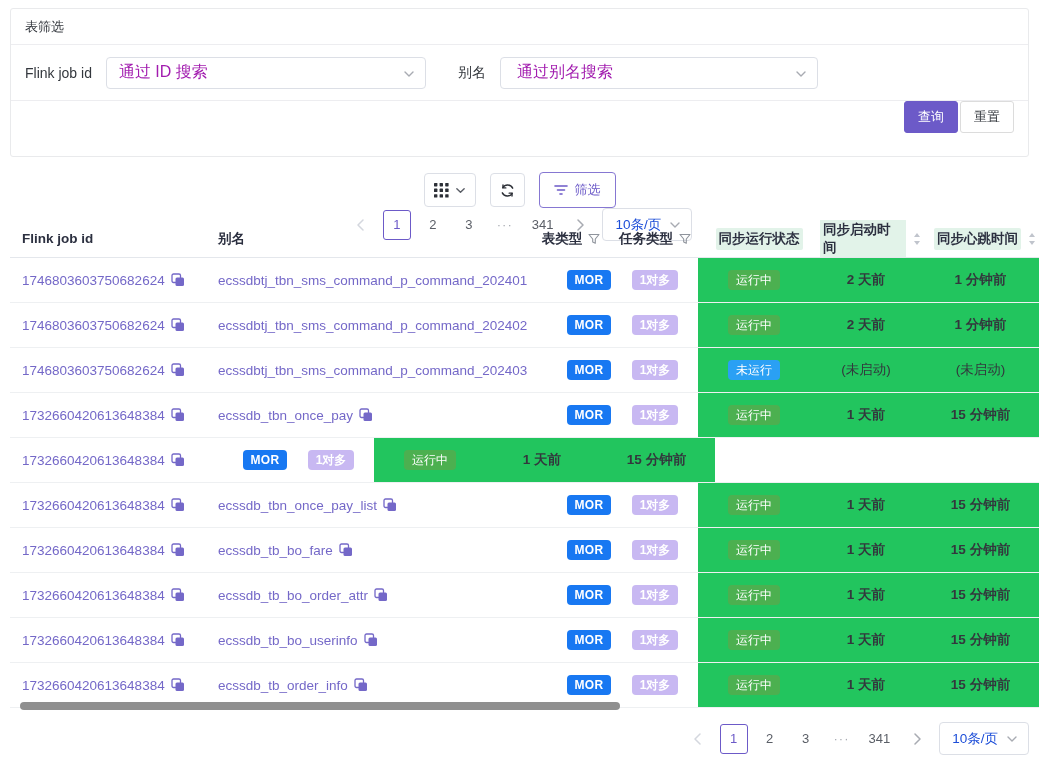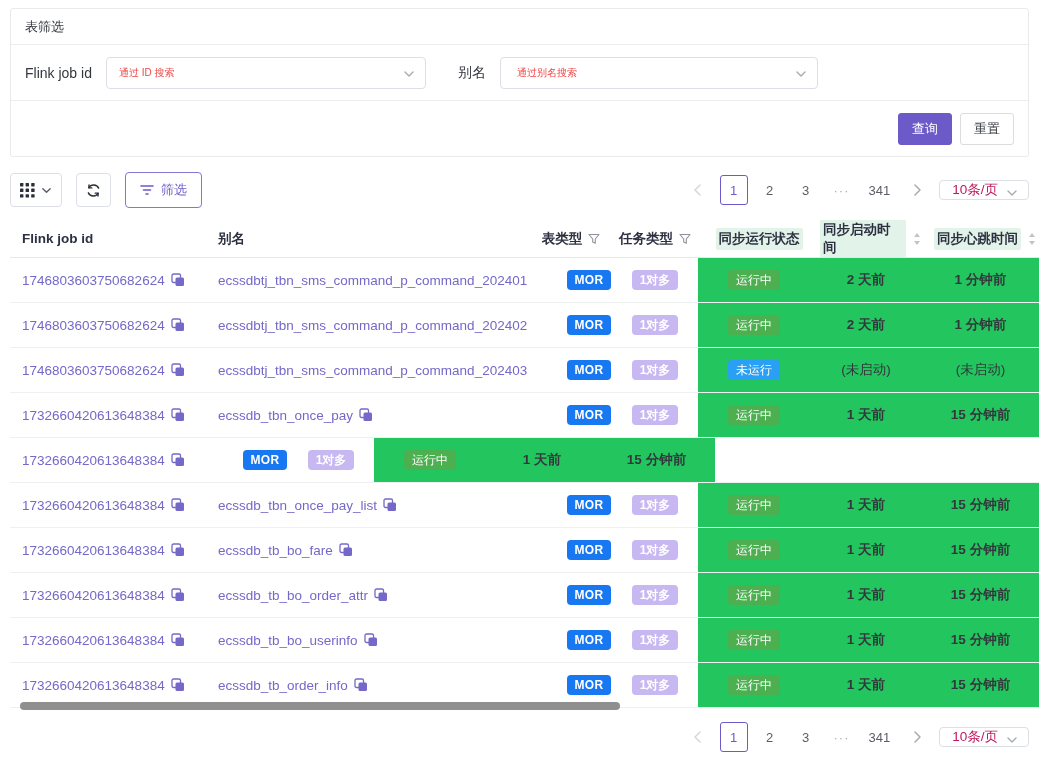--- a/index.html
+++ b/index.html
@@ -10,53 +10,53 @@
   .filter-card { position:absolute; left:10px; top:8px; width:1019px;
     border:1px solid #e9eaec; border-radius:3px; background:#fff; }
   .card-title { height:36px; line-height:36px; padding:0 14px; font-size:13px;
     color:#33373d; border-bottom:1px solid #ededf0; }
   .filter-row { display:flex; align-items:center; height:56px; padding:0 14px;
     border-bottom:1px solid #ededf0; }
   .field-label { font-size:14px; color:#33373d; margin-right:14px; white-space:nowrap; }
   .select-box { position:relative; width:320px; height:32px; border:1px solid #dcdfe6;
     border-radius:4px; display:flex; align-items:center; padding:0 28px 0 12px;
     background:#fff; cursor:pointer; }
-  .select-box .ph { font-size:10px; color:#ef4444; white-space:nowrap; overflow:hidden; }
+  .select-box .ph { font-size:16px; color:#a21caf; white-space:nowrap; overflow:hidden; }
   .select-box.alias { width:318px;padding-left:16px; }
   .sel-chevron { position:absolute; right:10px; top:10px; }
   .gap { width:32px; }
-  .card-footer { height:55px; display:flex; align-items:center;
-    justify-content:flex-end; padding:0 14px; gap:8px; }
+  .card-footer { height:55px; display:flex; align-items:flex-start;
+    justify-content:flex-end; padding:0 14px; gap:2px; }
   .btn { height:32px; min-width:46px; padding:0 13px; font-size:13px; border-radius:3px;
     cursor:pointer; display:inline-flex; align-items:center; justify-content:center;
     border:1px solid #dcdcdc; background:#fff; color:#33373d; }
   .btn-primary { background:#6c5ac8; border-color:#6c5ac8; color:#fff; }
 
   
   .toolbar { position:absolute; left:10px; top:172px; width:1019px; height:36px;
-    display:flex; align-items:center; justify-content:space-between; }
+    display:flex; align-items:center; justify-content:space-between;flex-direction:column; }
   .tb-left { display:flex; align-items:center; gap:14px; }
   .icon-btn { height:34px; border:1px solid #dcdfe6; border-radius:4px; background:#fff;
     display:inline-flex; align-items:center; justify-content:center; gap:6px;
     padding:0 9px; cursor:pointer; }
   .filter-btn { border:1px solid #8677d2; color:#6c5ac8; font-size:13px; gap:7px;
     padding:0 14px; height:36px; }
 
   
   .pager { display:flex; align-items:center; gap:8px; }
   .pg-item { min-width:28px; height:30px; display:inline-flex; align-items:center;
     justify-content:center; font-size:13px; color:#5a5e66; cursor:pointer;
     border:1px solid transparent; border-radius:3px; padding:0 4px; }
   .pg-item.active { border-color:#6c5ac8; color:#6c5ac8; }
   .pg-arrow { color:#a8abb2; }
   .pg-arrow.disabled { color:#d4d7de; cursor:default; }
   .pg-dots { color:#a8abb2; letter-spacing:1px; }
-  .pg-size { height:20px; border:1px solid #dcdfe6; border-radius:4px; background:#fff;
-    display:inline-flex; align-items:flex-end; gap:8px; padding:0 10px 0 12px;
-    font-size:13.5px; color:#be185d; cursor:pointer; }
+  .pg-size { height:33px; border:1px solid #dcdfe6; border-radius:4px; background:#fff;
+    display:inline-flex; align-items:center; gap:8px; padding:0 10px 0 12px;
+    font-size:13.5px; color:#1d4ed8; cursor:pointer; }
 
   
   .table-wrap { position:absolute; left:10px; top:220px; width:1029px; }
   .tr { display:flex; width:1029px; }
   .th, .td { flex:0 0 auto; display:flex; align-items:center; overflow:hidden; }
   .c1 { width:196px; padding-left:12px; }
   .c2 { width:324px; padding-left:12px; }
   .c3 { width:82px;  justify-content:center; }
   .c4 { width:86px;  justify-content:center; }
   .c5 { width:112px; justify-content:center; }

